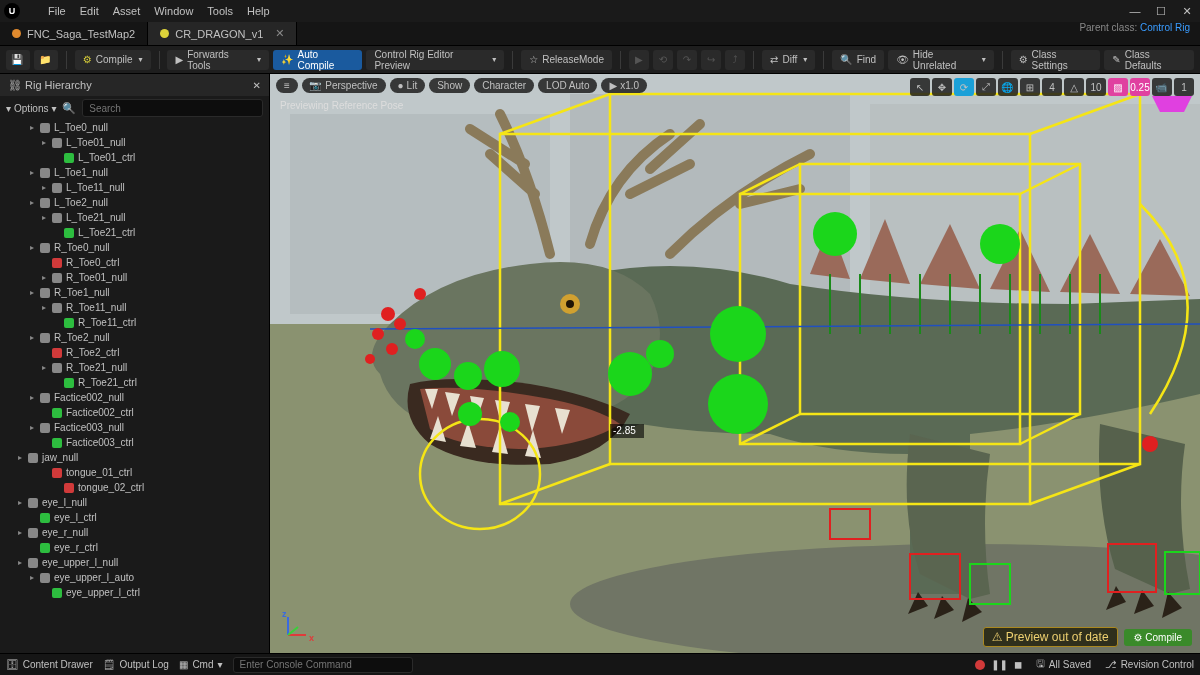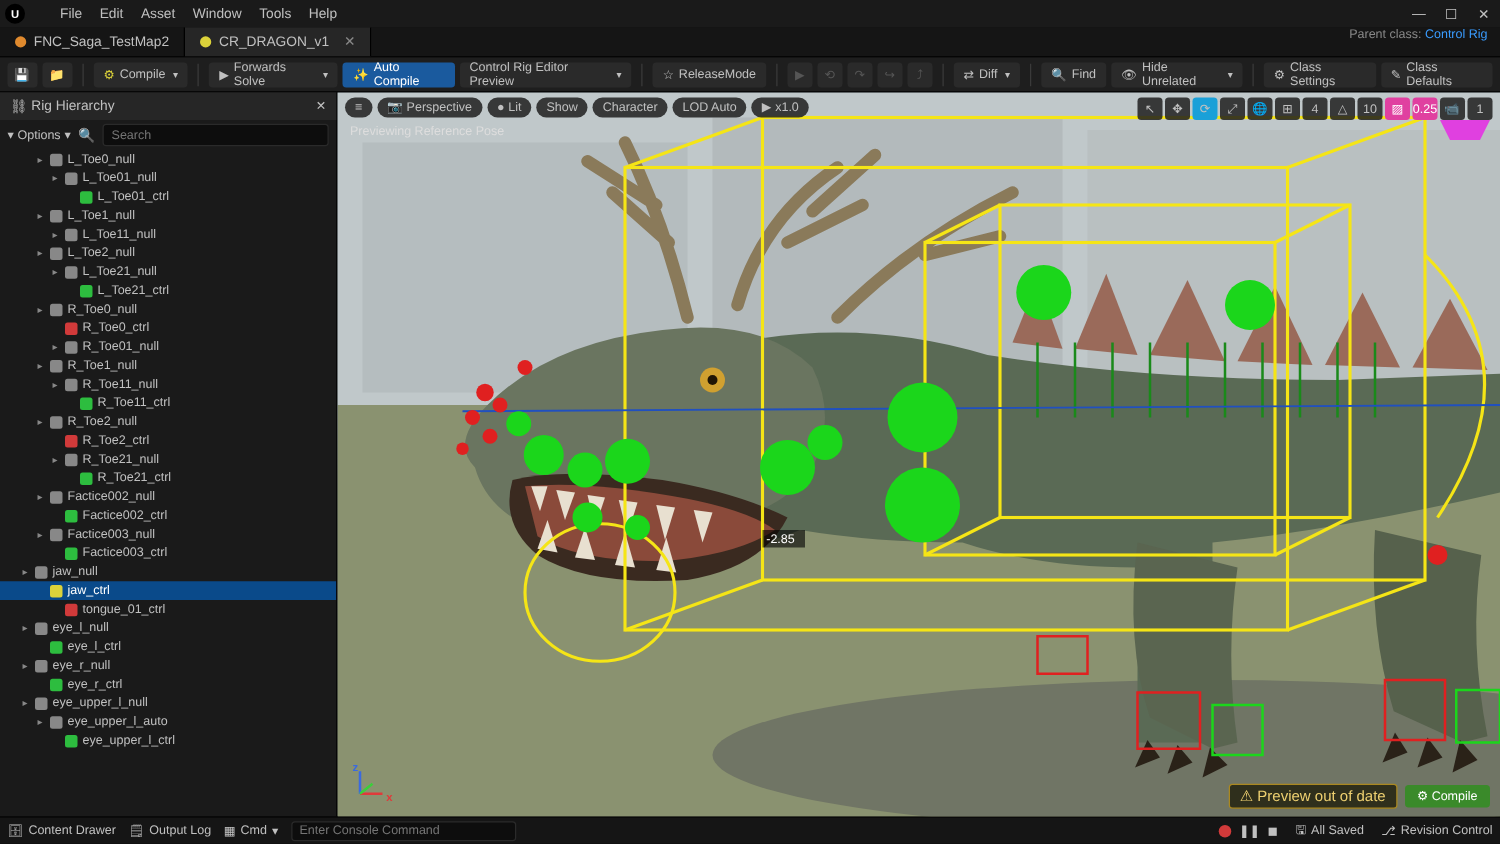--- a/index.html
+++ b/index.html
@@ -105,21 +105,21 @@
 <div class="toolbar">
   <div class="tb-btn icon-only">💾</div>
   <div class="tb-btn icon-only">📁</div>
   <div class="tb-sep"></div>
   <div class="tb-btn">
       <span style="color:#dcd23a">⚙</span>
       <span>Compile</span>
       <span class="chev">▾</span>
     </div>
   <div class="tb-sep"></div>
-  <div class="tb-btn">▶ <span>Forwards Solve</span><span class="chev">▾</span></div>
+  <div class="tb-btn">▶ <span>Forwards Tools</span><span class="chev">▾</span></div>
   <div class="tb-btn blue">✨ <span>Auto Compile</span></div>
   <div class="tb-btn">
       <span>Control Rig Editor Preview</span>
       <span class="chev">▾</span>
     </div>
   <div class="tb-sep"></div>
   <div class="tb-btn">☆ <span>ReleaseMode</span></div>
   <div class="tb-sep"></div>
   <div class="tb-btn icon-only" style="color:#555">▶</div>
   <div class="tb-btn icon-only" style="color:#555">⟲</div>
@@ -257,29 +257,29 @@
         <div class="tree-item" style="--indent: 42px;">
           <span class="tree-arrow"></span>
           <span class="tree-icon ti-ctrl-g"></span>
           <span>Factice003_ctrl</span>
         </div>
         <div class="tree-item" style="--indent: 18px;">
           <span class="tree-arrow">▸</span>
           <span class="tree-icon ti-null"></span>
           <span>jaw_null</span>
         </div>
-        <div class="tree-item selected" style="--indent: 30px;">
-          <span class="tree-arrow"></span>
-          <span class="tree-icon ti-ctrl-y"></span>
-          <span>jaw_ctrl</span>
-        </div>
         <div class="tree-item" style="--indent: 42px;">
           <span class="tree-arrow"></span>
           <span class="tree-icon ti-ctrl-r"></span>
           <span>tongue_01_ctrl</span>
+        </div>
+        <div class="tree-item" style="--indent: 54px;">
+          <span class="tree-arrow"></span>
+          <span class="tree-icon ti-ctrl-r"></span>
+          <span>tongue_02_ctrl</span>
         </div>
         <div class="tree-item" style="--indent: 18px;">
           <span class="tree-arrow">▸</span>
           <span class="tree-icon ti-null"></span>
           <span>eye_l_null</span>
         </div>
         <div class="tree-item" style="--indent: 30px;">
           <span class="tree-arrow"></span>
           <span class="tree-icon ti-ctrl-g"></span>
           <span>eye_l_ctrl</span>

